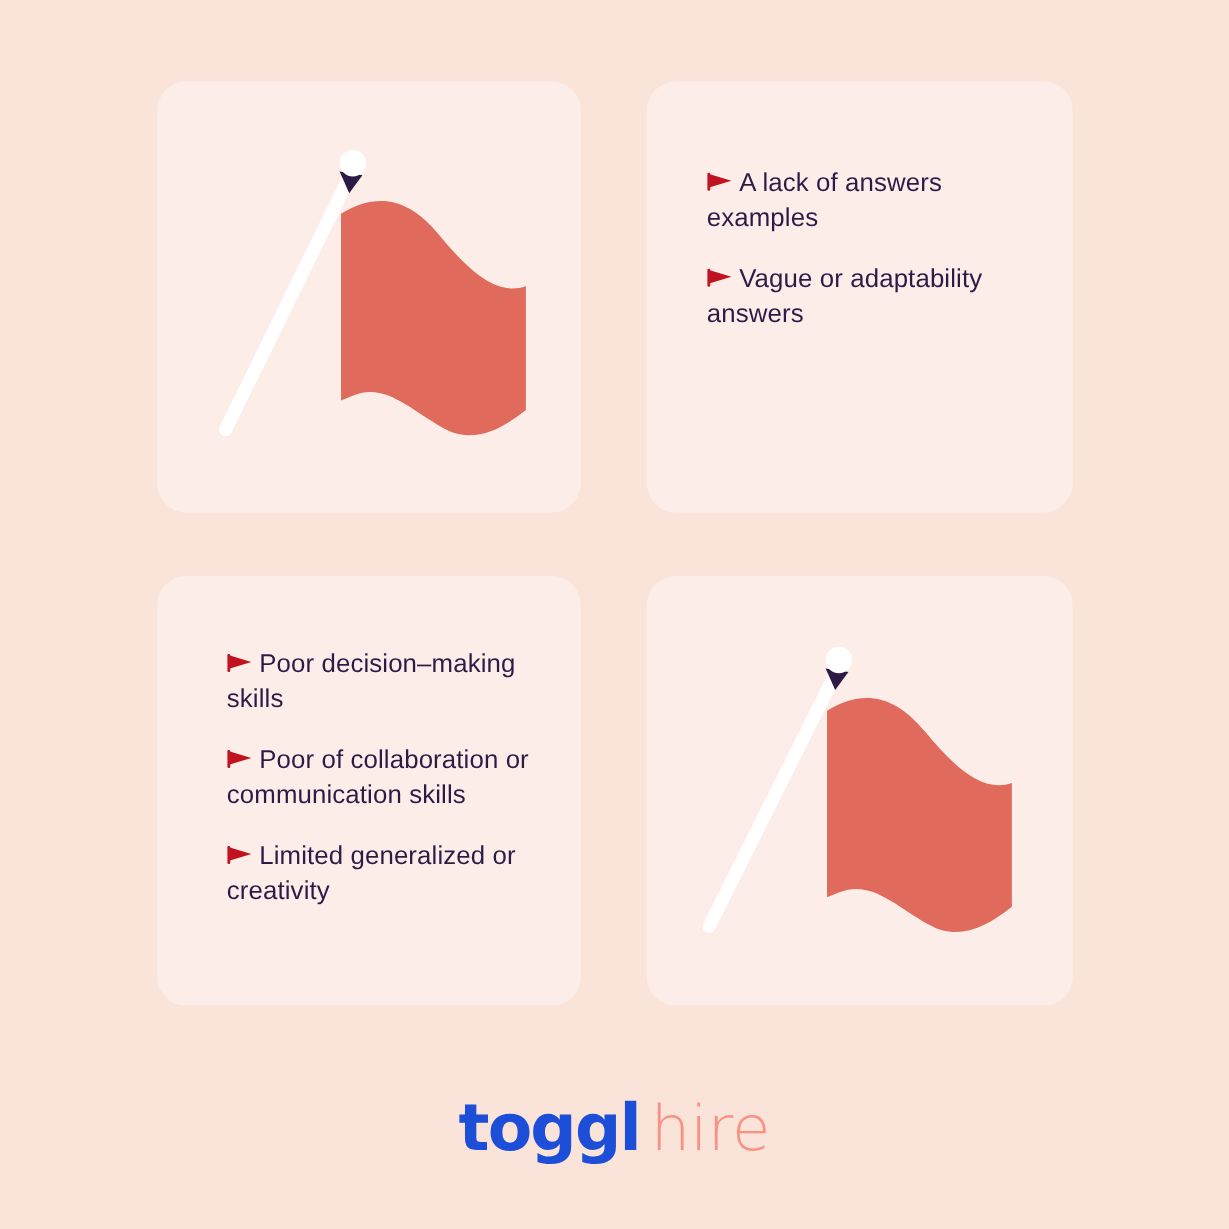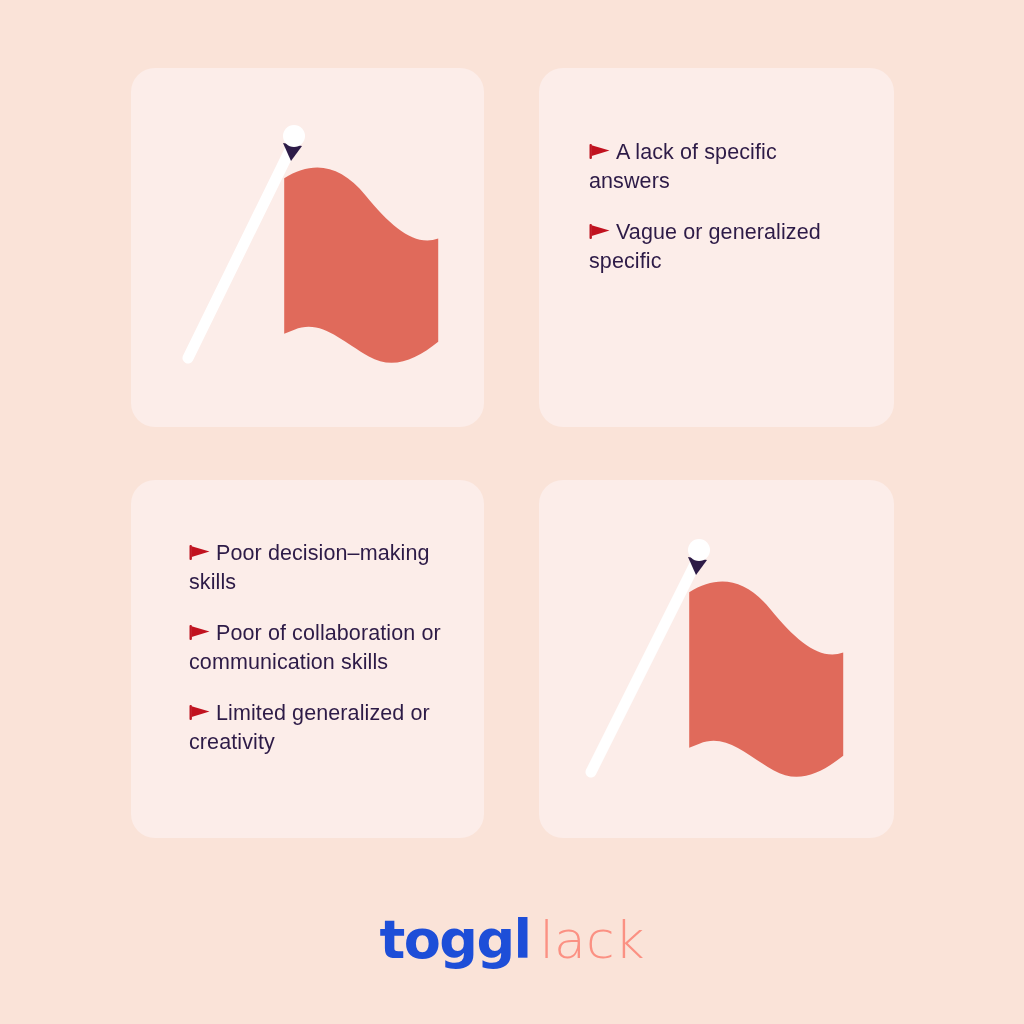--- a/index.html
+++ b/index.html
@@ -129,27 +129,27 @@
                Z" fill="#E06A5B" transform="translate(-10,-1) scale(1.02,1.34)"></path>
     </svg>
   </div>
 
   <div class="card card-tr"></div>
   <ul class="bullet-list list-tr">
     <li class="bullet-item">
       <svg class="pennant-icon" viewBox="0 0 22 17" aria-hidden="true">
         <rect x="0.5" y="1" width="2.4" height="15" rx="1" fill="#BE1622"></rect>
         <path d="M2.6 2.2 L20.5 7.6 L2.6 13 Z" fill="#C1121F"></path>
-      </svg><span>A lack of specific answers</span>
+      </svg><span>A lack of answers examples</span>
     </li>
     <li class="bullet-item">
       <svg class="pennant-icon" viewBox="0 0 22 17" aria-hidden="true">
         <rect x="0.5" y="1" width="2.4" height="15" rx="1" fill="#BE1622"></rect>
         <path d="M2.6 2.2 L20.5 7.6 L2.6 13 Z" fill="#C1121F"></path>
-      </svg><span>Vague or generalized specific</span>
+      </svg><span>Vague or adaptability answers</span>
     </li>
   </ul>
 
   <div class="card card-bl"></div>
   <ul class="bullet-list list-bl">
     <li class="bullet-item">
       <svg class="pennant-icon" viewBox="0 0 22 17" aria-hidden="true">
         <rect x="0.5" y="1" width="2.4" height="15" rx="1" fill="#BE1622"></rect>
         <path d="M2.6 2.2 L20.5 7.6 L2.6 13 Z" fill="#C1121F"></path>
       </svg><span>Poor decision–making skills</span>
@@ -180,16 +180,16 @@
                C 266 120, 288 134, 311 128
                L 311 205
                C 288 219, 266 226, 243 216
                C 215 204, 196 188, 170 196
                L 160 199
                Z" fill="#E06A5B" transform="translate(-13,1) scale(1.02,1.34)"></path>
     </svg>
   </div>
 
   <div class="logo">
-    <span class="logo-toggl">toggl</span><span class="logo-hire">lack</span>
+    <span class="logo-toggl">toggl</span><span class="logo-hire">hire</span>
   </div>
 
 </div>
 
 </body></html>

